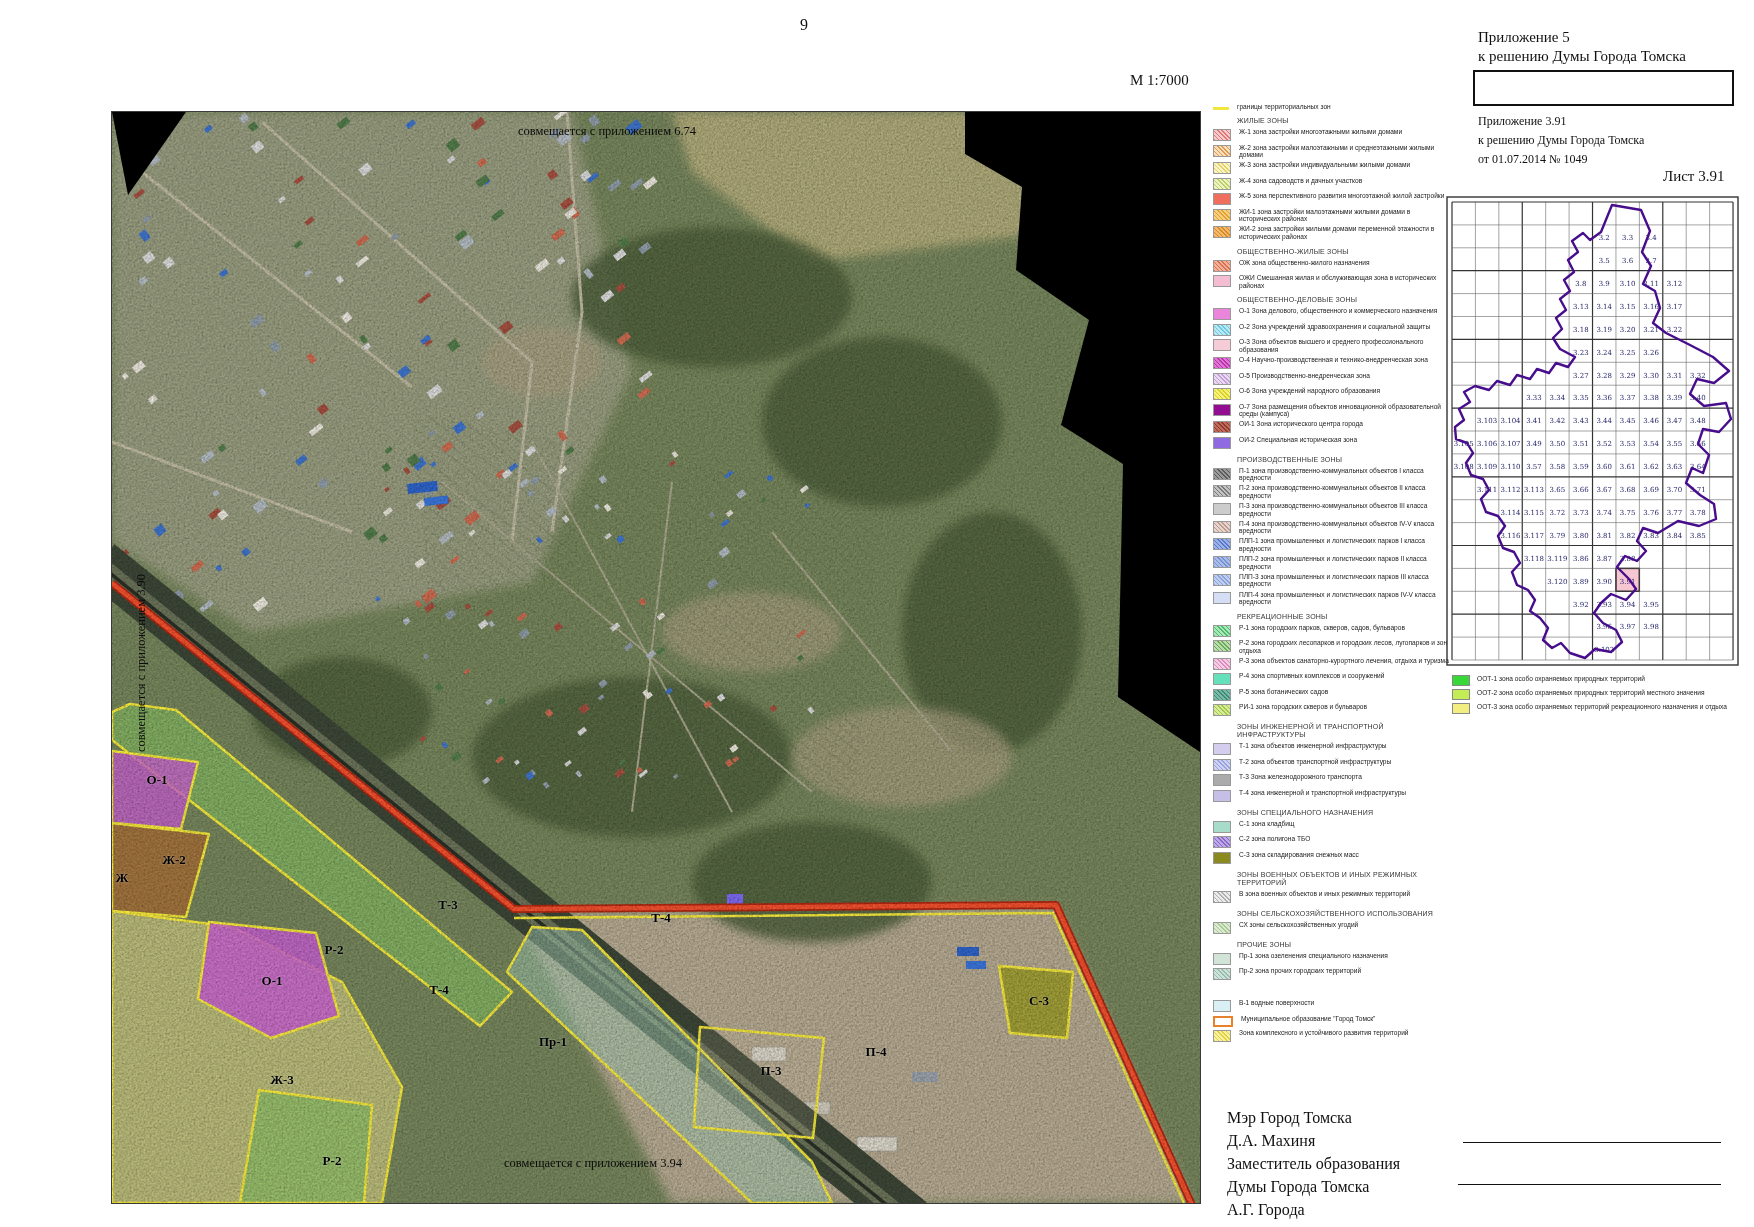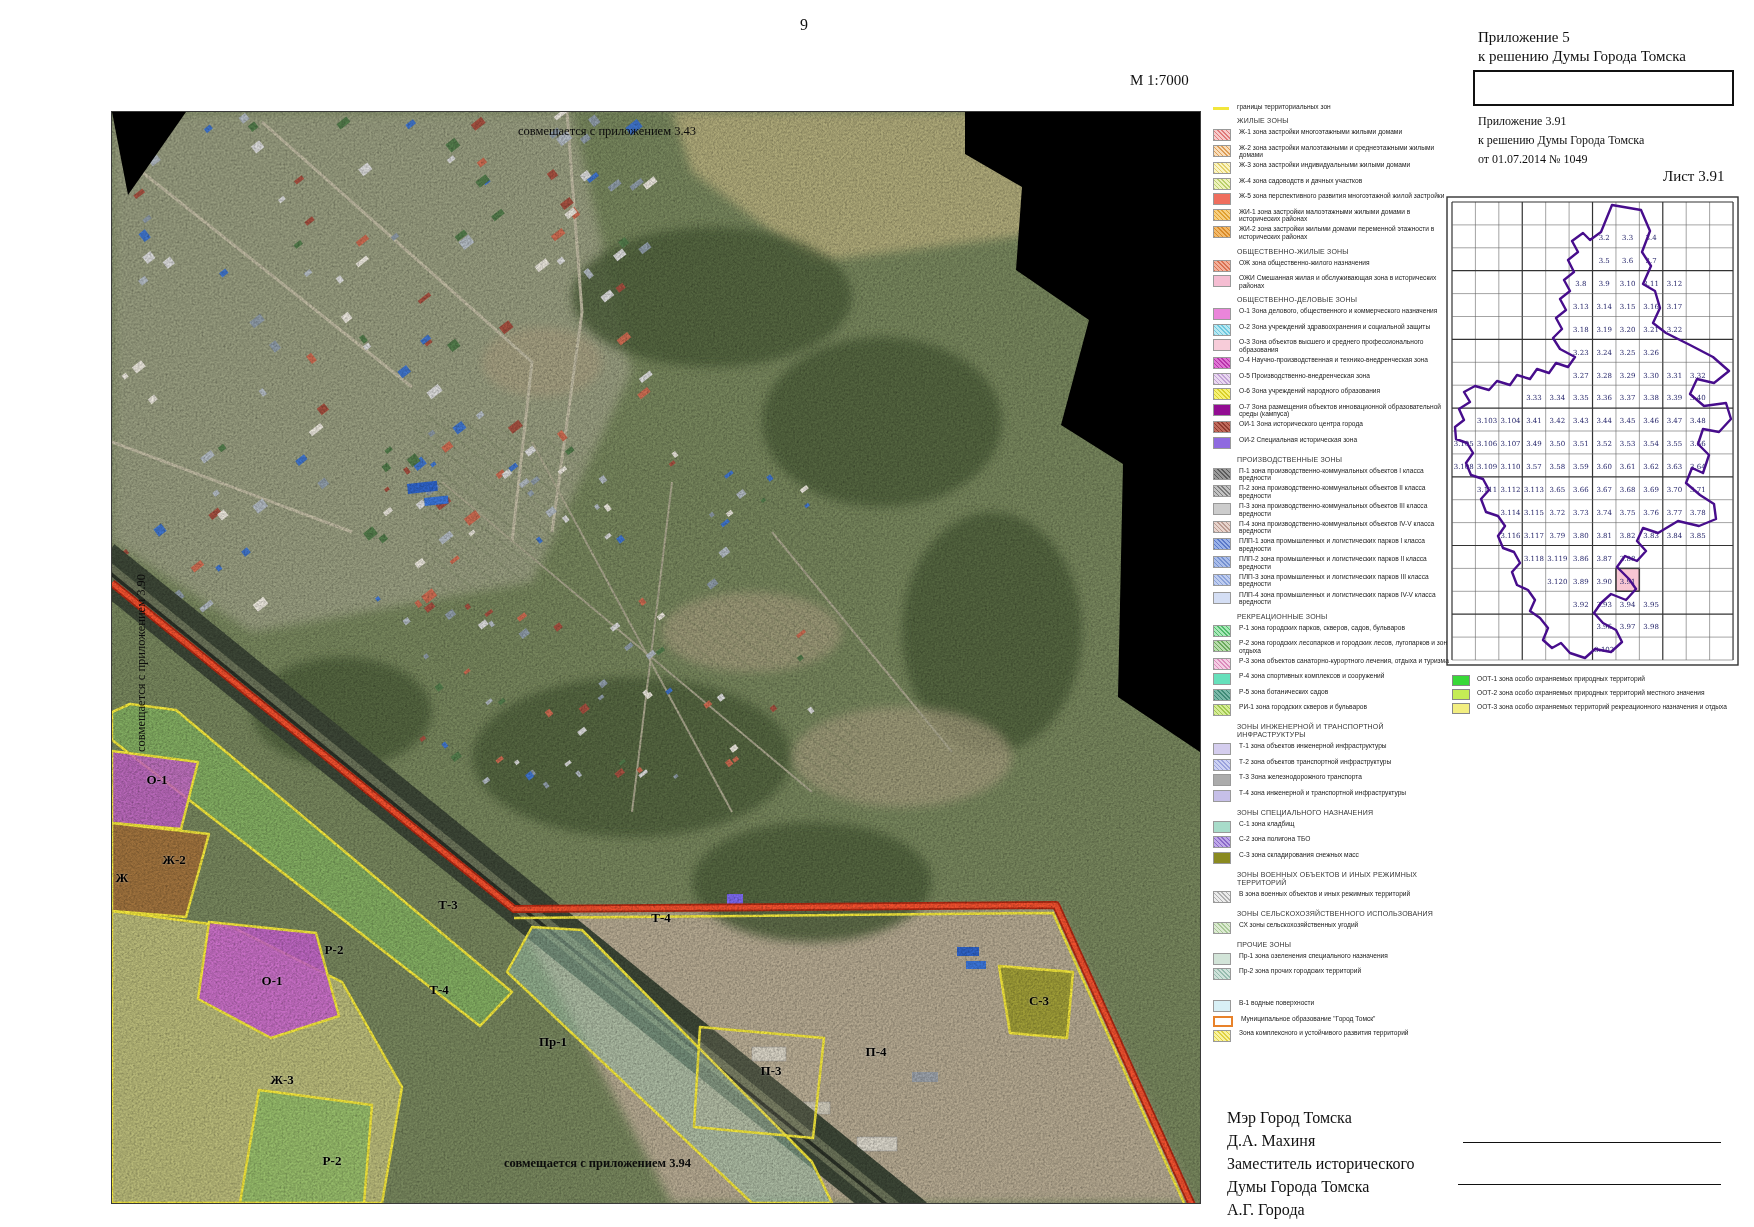--- a/index.html
+++ b/index.html
@@ -349,23 +349,23 @@
     <polyline points="402,806 941,801 1072,1091" fill="none" stroke="#f2e63c" stroke-width="2.5"></polyline>
 
     <g fill="none" stroke-linejoin="round">
       <polyline points="0,471 402,797 944,793 1080,1093" stroke="#b02812" stroke-width="8"></polyline>
       <polyline points="0,471 402,797 944,793 1080,1093" stroke="#f1502e" stroke-width="4.5"></polyline>
     </g>
 
     <rect x="0" y="0" width="1088" height="1091" filter="url(#grain)" opacity="0.3"></rect>
   </svg>
 
-  <div class="edge-label" style="left:406px;top:12px;">совмещается с приложением 3.43</div>
+  <div class="edge-label" style="left:406px;top:12px;">совмещается с приложением 6.74</div>
   <div class="edge-label vert" style="left:22px;top:640px;">совмещается с приложением 3.90</div>
-  <div class="edge-label" style="left:392px;top:1044px;font-weight:bold;">совмещается с приложением 3.94</div>
+  <div class="edge-label" style="left:392px;top:1044px;">совмещается с приложением 3.94</div>
   <div id="zone-labels">
       <div class="zone-label" style="left: 45px; top: 668px;">О-1</div>
       <div class="zone-label" style="left: 62px; top: 748px;">Ж-2</div>
       <div class="zone-label" style="left: 10px; top: 766px;">Ж</div>
       <div class="zone-label" style="left: 222px; top: 838px;">Р-2</div>
       <div class="zone-label" style="left: 160px; top: 869px;">О-1</div>
       <div class="zone-label" style="left: 336px; top: 793px;">Т-3</div>
       <div class="zone-label" style="left: 327px; top: 878px;">Т-4</div>
       <div class="zone-label" style="left: 170px; top: 968px;">Ж-3</div>
       <div class="zone-label" style="left: 441px; top: 930px;">Пр-1</div>
@@ -758,18 +758,18 @@
     </div>
     <div class="oot-row">
       <span class="oot-sw" style="background: rgb(242, 238, 128);"></span>
       <span class="oot-tx">ООТ-3 зона особо охраняемых территорий рекреационного назначения и отдыха</span>
     </div>
   </div>
 
 <div id="officials">
   <div>Мэр Город Томска</div>
   <div>Д.А. Махиня</div>
-  <div>Заместитель исторического</div>
+  <div>Заместитель образования</div>
   <div>Думы Города Томска</div>
   <div>А.Г. Города</div>
 </div>
 <div id="sig1" class="sig-line"></div>
 <div id="sig2" class="sig-line"></div>
 
 </body></html>

